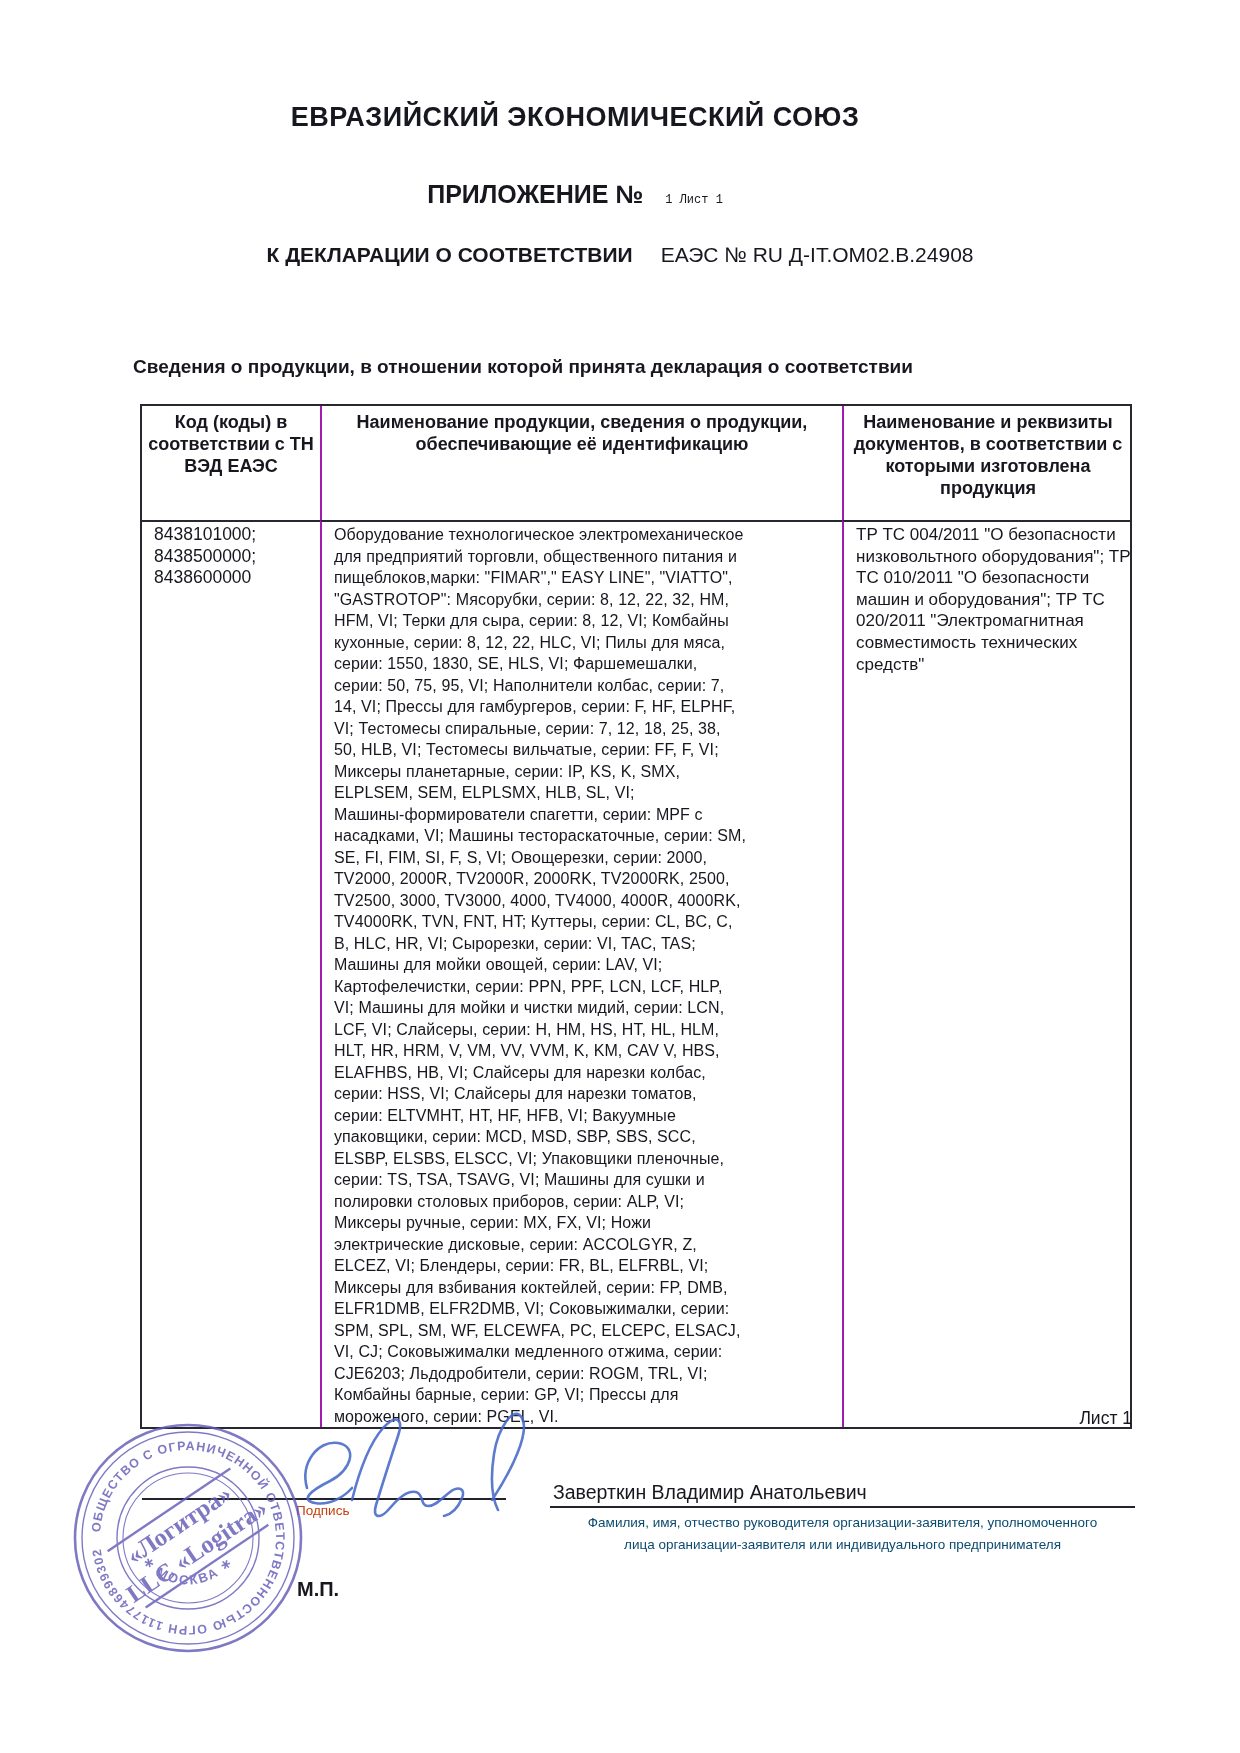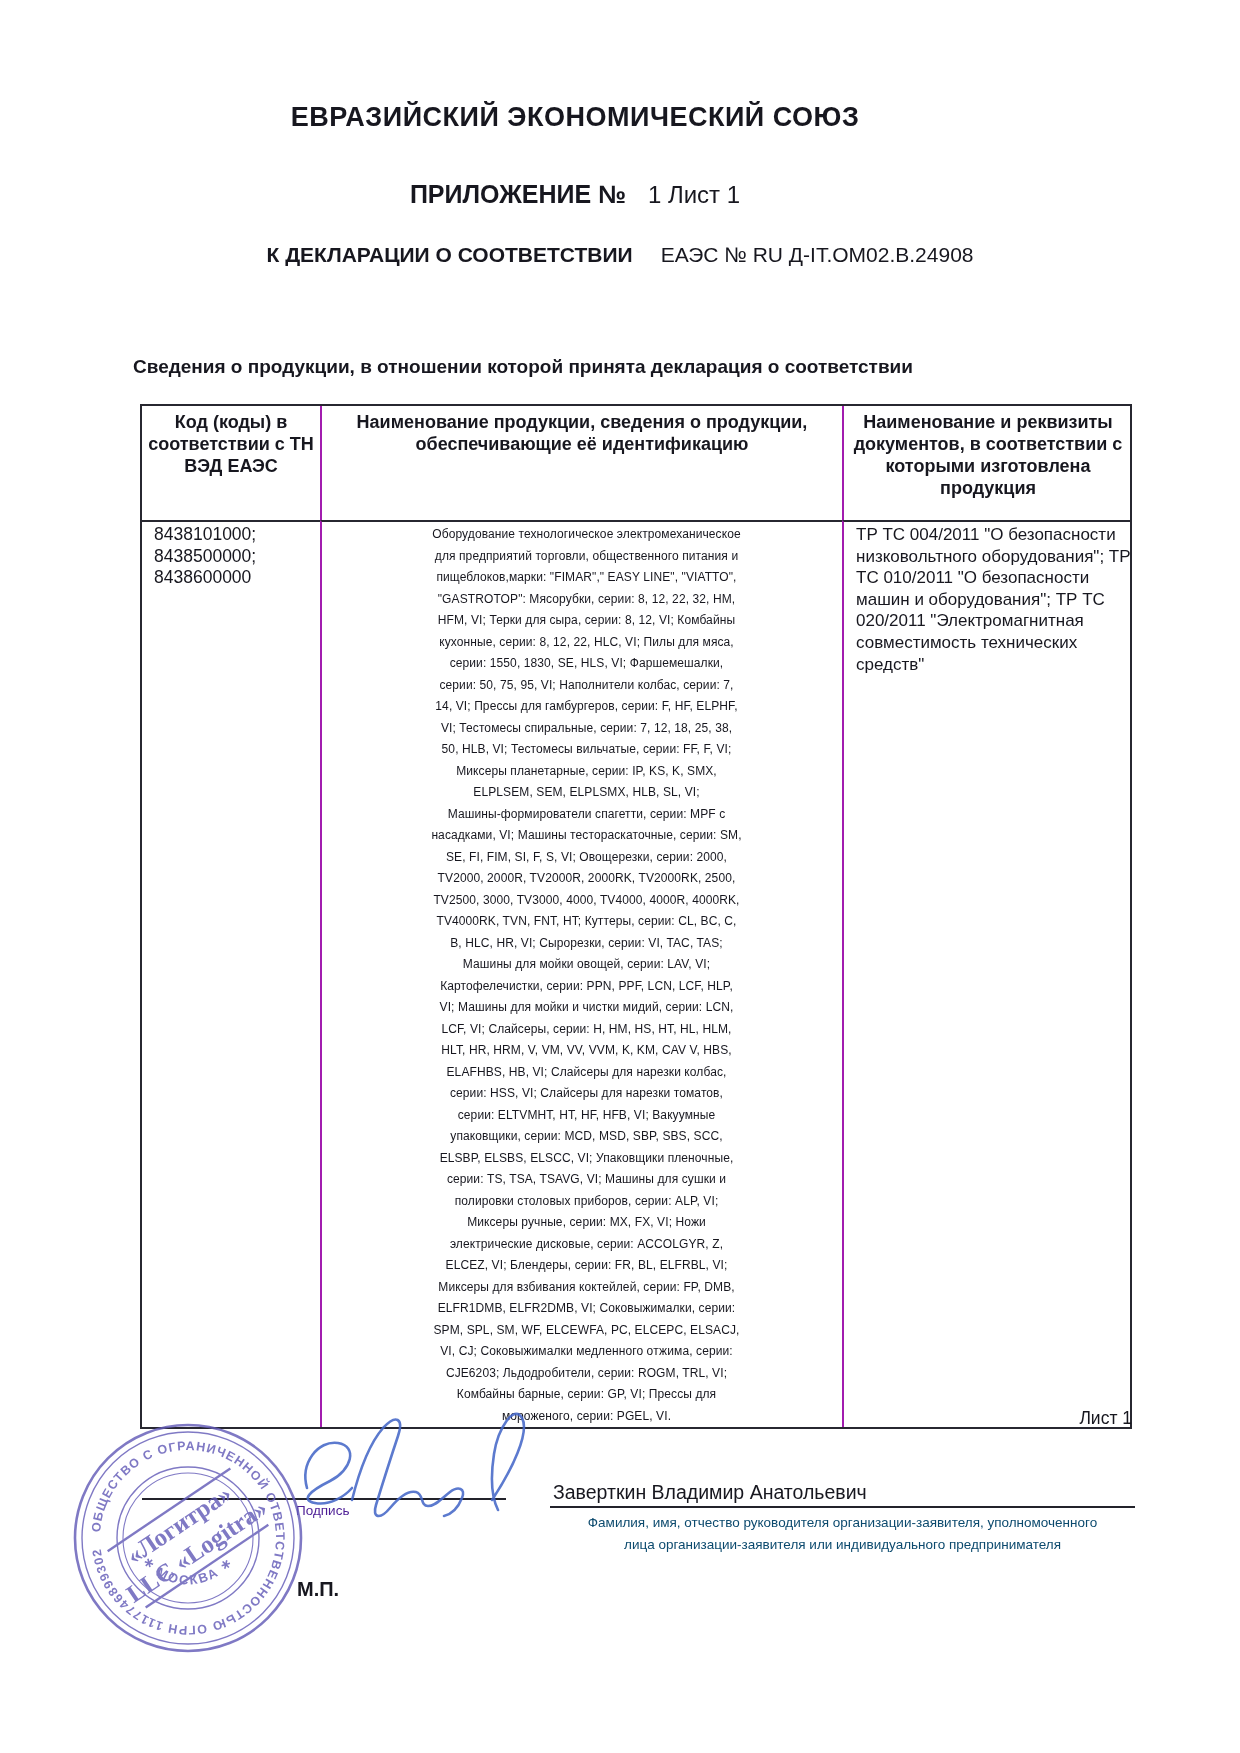--- a/index.html
+++ b/index.html
@@ -5,48 +5,48 @@
   html,body{margin:0;padding:0;}
   body{
     width:1240px;height:1753px;position:relative;background:#ffffff;
     font-family:"Liberation Sans",sans-serif;color:#17171f;overflow:hidden;
   }
   .abs{position:absolute;}
   .center{text-align:center;}
   .doc-title{left:0;top:102px;width:1150px;font-size:27px;font-weight:bold;letter-spacing:.5px;}
   .appendix{left:0;top:180px;width:1150px;}
   .appendix .big{font-size:25px;font-weight:bold;}
-  .appendix .small{font-size:24px;margin-left:22px;}
+  .appendix .small{font-size:12px;margin-left:22px;font-family:Liberation Mono, monospace;}
   .declaration{left:0;top:243px;width:1240px;}
   .declaration .big{font-size:21px;font-weight:bold;}
   .declaration .num{font-size:21px;margin-left:28px;}
   .section-title{left:133px;top:356px;font-size:19px;font-weight:bold;}
 
   
   .doc-table{
     left:140px;top:404px;width:992px;
     border:2px solid #272730;box-sizing:border-box;
     display:grid;grid-template-columns:178px 522px 290px;
   }
   .th{
     font-weight:bold;font-size:18px;line-height:22px;text-align:center;
     padding:5px 4px 2px 4px;box-sizing:border-box;height:114px;overflow:hidden;
   }
   .td{box-sizing:border-box;height:907px;overflow:hidden;padding:2px 3px 0 12px;}
   .bl{border-left:2px solid #a21caf;}
   .bt{border-top:2px solid #272730;}
   .codes div{font-size:17.5px;line-height:21.5px;white-space:pre;}
-  .prod div{font-size:12px;line-height:21.5px;white-space:pre;letter-spacing:.1px;text-align:center;}
+  .prod div{font-size:16px;line-height:21.5px;white-space:pre;letter-spacing:.1px;}
   .docs div{font-size:17px;line-height:21.6px;white-space:pre;}
 
   .sheet-label{left:140px;top:1408px;width:992px;text-align:right;font-size:17.5px;}
 
   
   .sig-line{left:142px;top:1498px;width:364px;height:2px;background:#23232b;}
-  .sig-label{left:296px;top:1503px;font-size:13.5px;color:#4c1d95;}
+  .sig-label{left:296px;top:1503px;font-size:13.5px;color:#c2410c;}
   .holder-name{left:553px;top:1481px;font-size:19.5px;}
   .name-line{left:550px;top:1506px;width:585px;height:2px;background:#23232b;}
   .descriptor{left:550px;width:585px;text-align:center;font-size:13.5px;line-height:21px;color:#0c4a6e;}
   .d1{top:1512px;}
   .d2{top:1534px;}
   .mp-label{left:297px;top:1578px;font-size:20px;font-weight:bold;}
 
   .stamp-svg{left:58px;top:1418px;}
   .sig-svg{left:280px;top:1406px;}
 </style>

